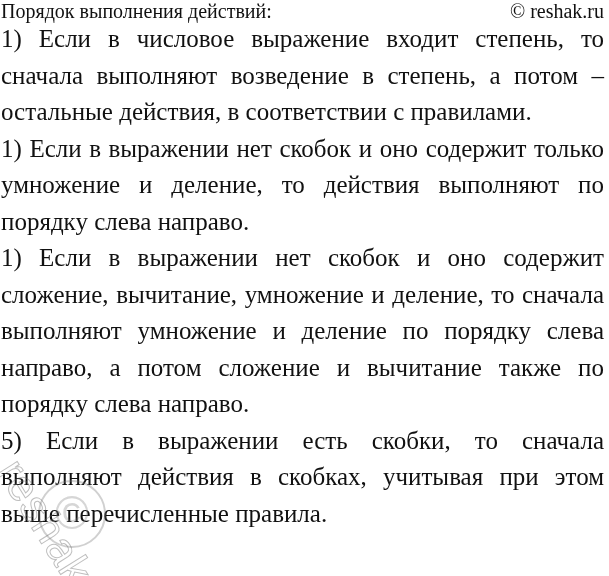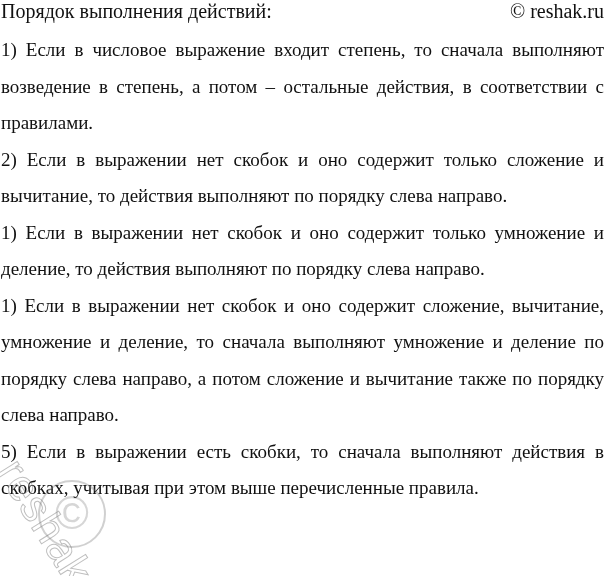--- a/index.html
+++ b/index.html
@@ -38,23 +38,23 @@
       top: -2px;
     }
     .copyright {
       position: absolute;
       right: 0;
       top: -2px;
     }
     .content {
       position: absolute;
       left: 1px;
-      top: 32px;
+      top: 21px;
       width: 603px;
-      font-size: 19px;
+      font-size: 25px;
       line-height: 36.5px;
     }
     .rule {
       margin: 0;
       text-align: justify;
       text-align-last: left;
       word-spacing: 0px;
     }
     .watermark {
       position: absolute;
@@ -98,21 +98,20 @@
 
 <div class="page">
 
   <div class="header-row">
     <span class="header-title">Порядок выполнения действий:</span>
     <span class="copyright">© reshak.ru</span>
   </div>
 
   <div class="content">
     <p class="rule">1) Если в числовое выражение входит степень, то сначала выполняют возведение в степень, а потом – остальные действия, в соответствии с правилами.</p>
-    <p class="rule">2) Если в выражении нет скобок и оно содержит только сложение и вычитание, то действия выполняют по порядку слева направо.</p>
     <p class="rule">1) Если в выражении нет скобок и оно содержит только умножение и деление, то действия выполняют по порядку слева направо.</p>
     <p class="rule">1) Если в выражении нет скобок и оно содержит сложение, вычитание, умножение и деление, то сначала выполняют умножение и деление по порядку слева направо, а потом сложение и вычитание также по порядку слева направо.</p>
     <p class="rule">5) Если в выражении есть скобки, то сначала выполняют действия в скобках, учитывая при этом выше перечисленные правила.</p>
   </div>
 
   <div class="watermark">
     <div class="wm-circle">©</div>
     <div class="wm-text">reshak.ru</div>
   </div>
 

